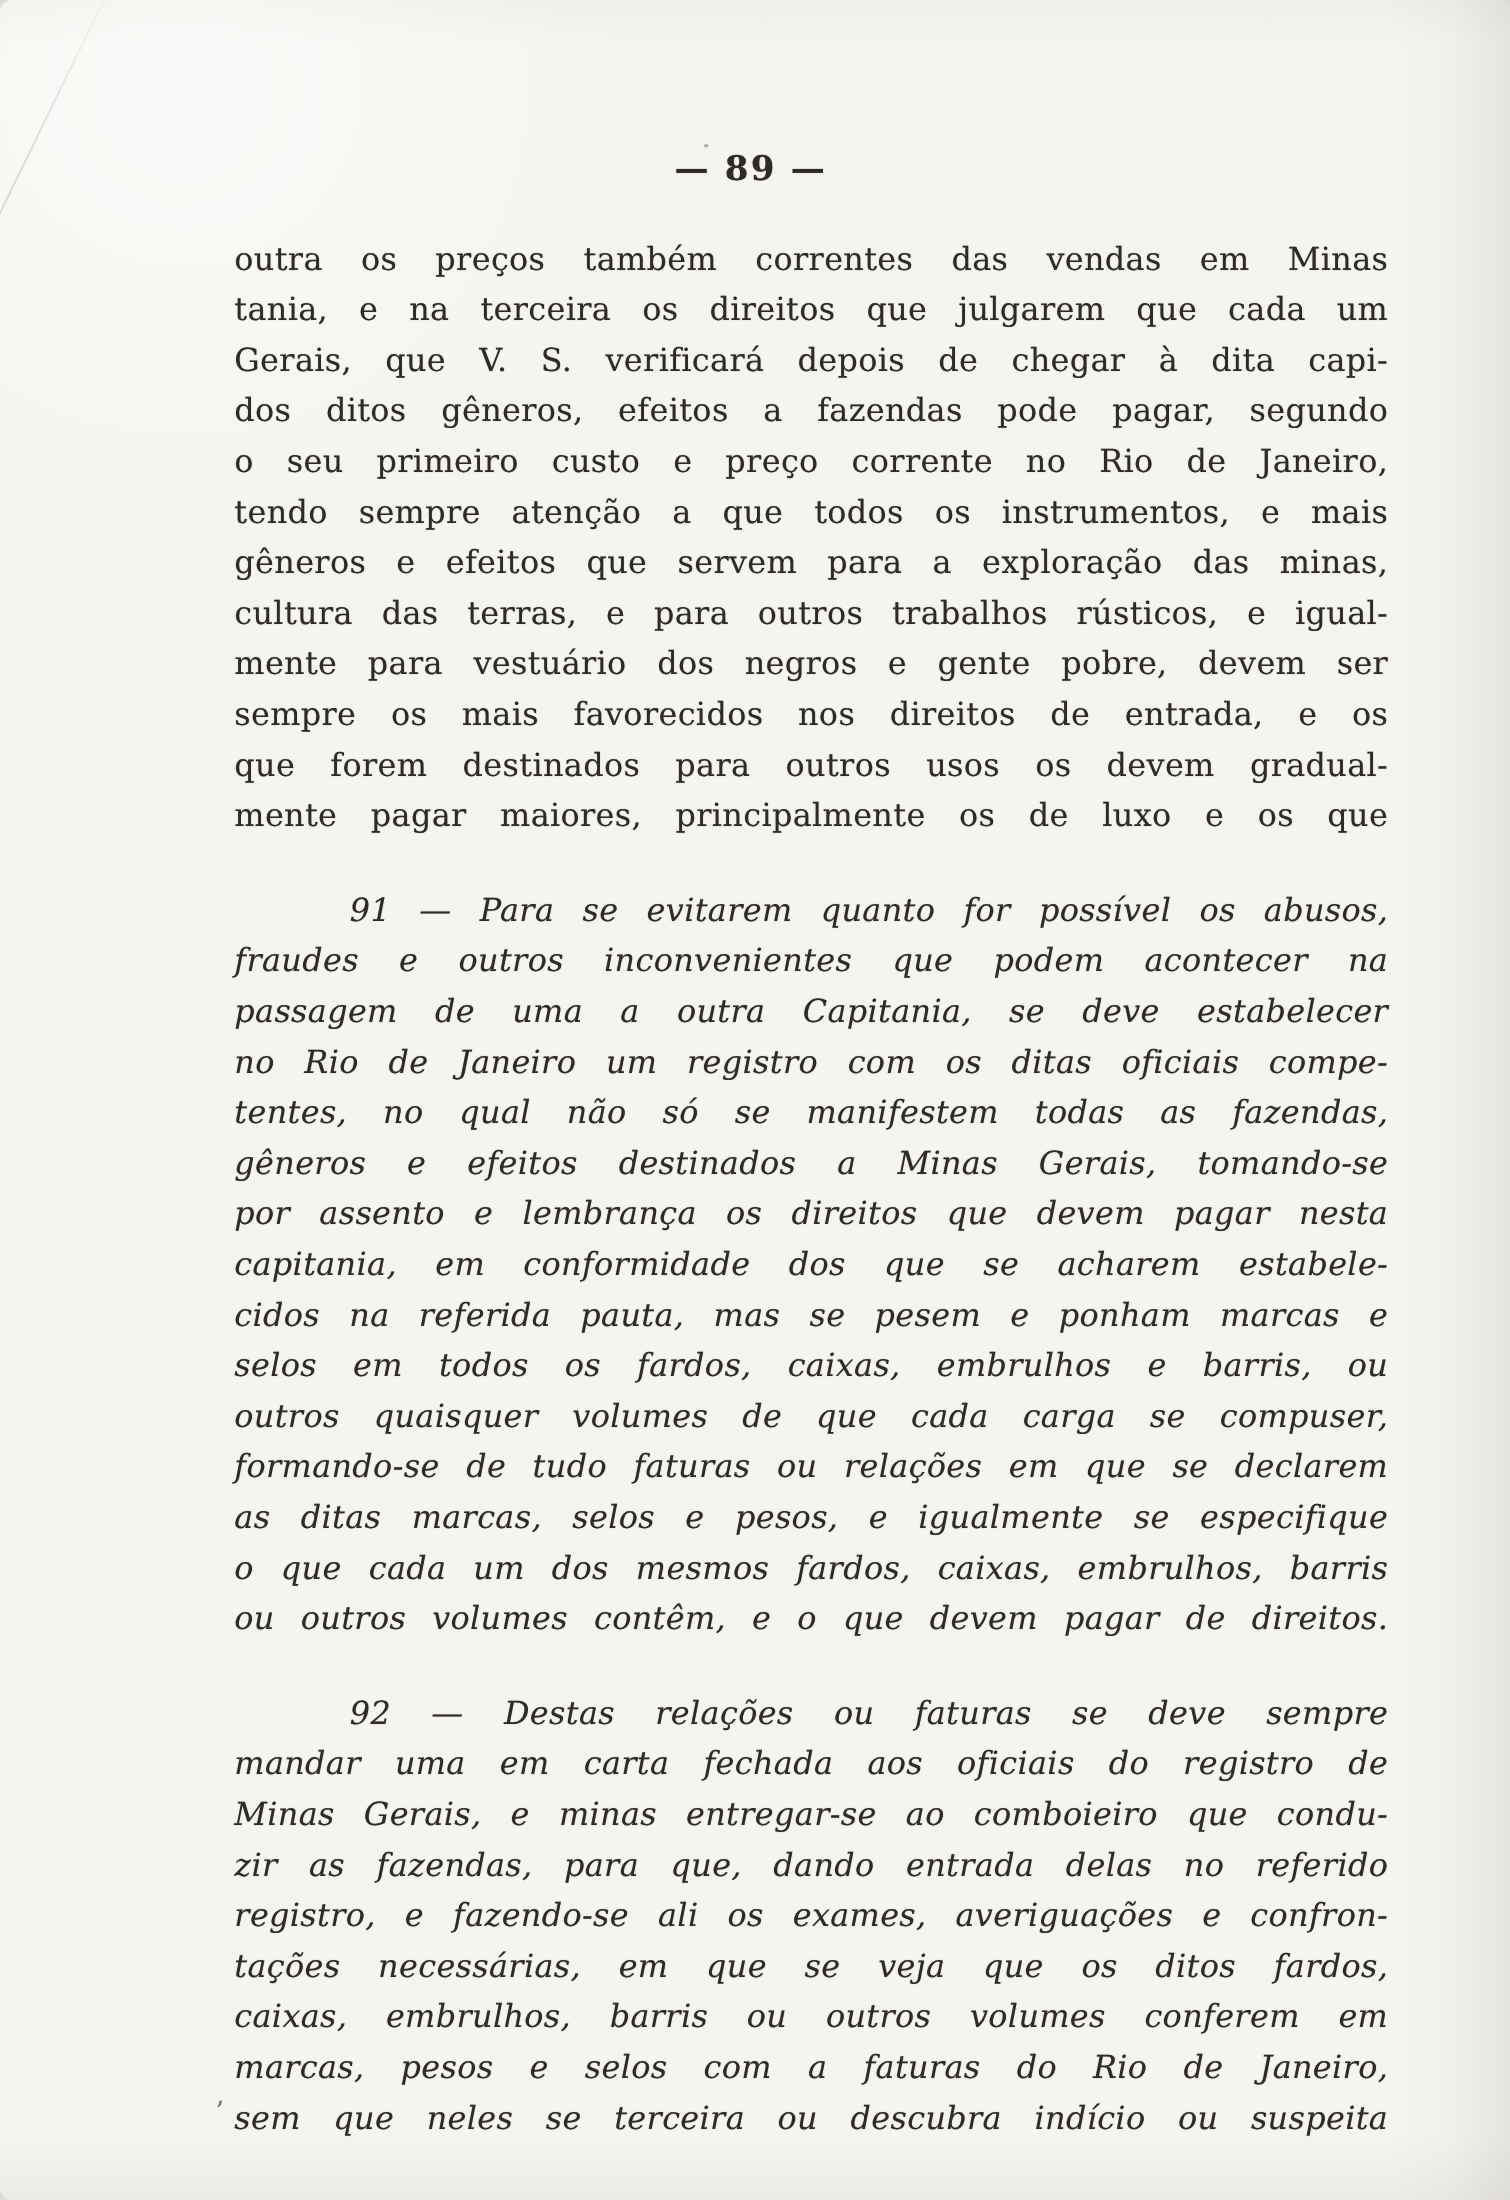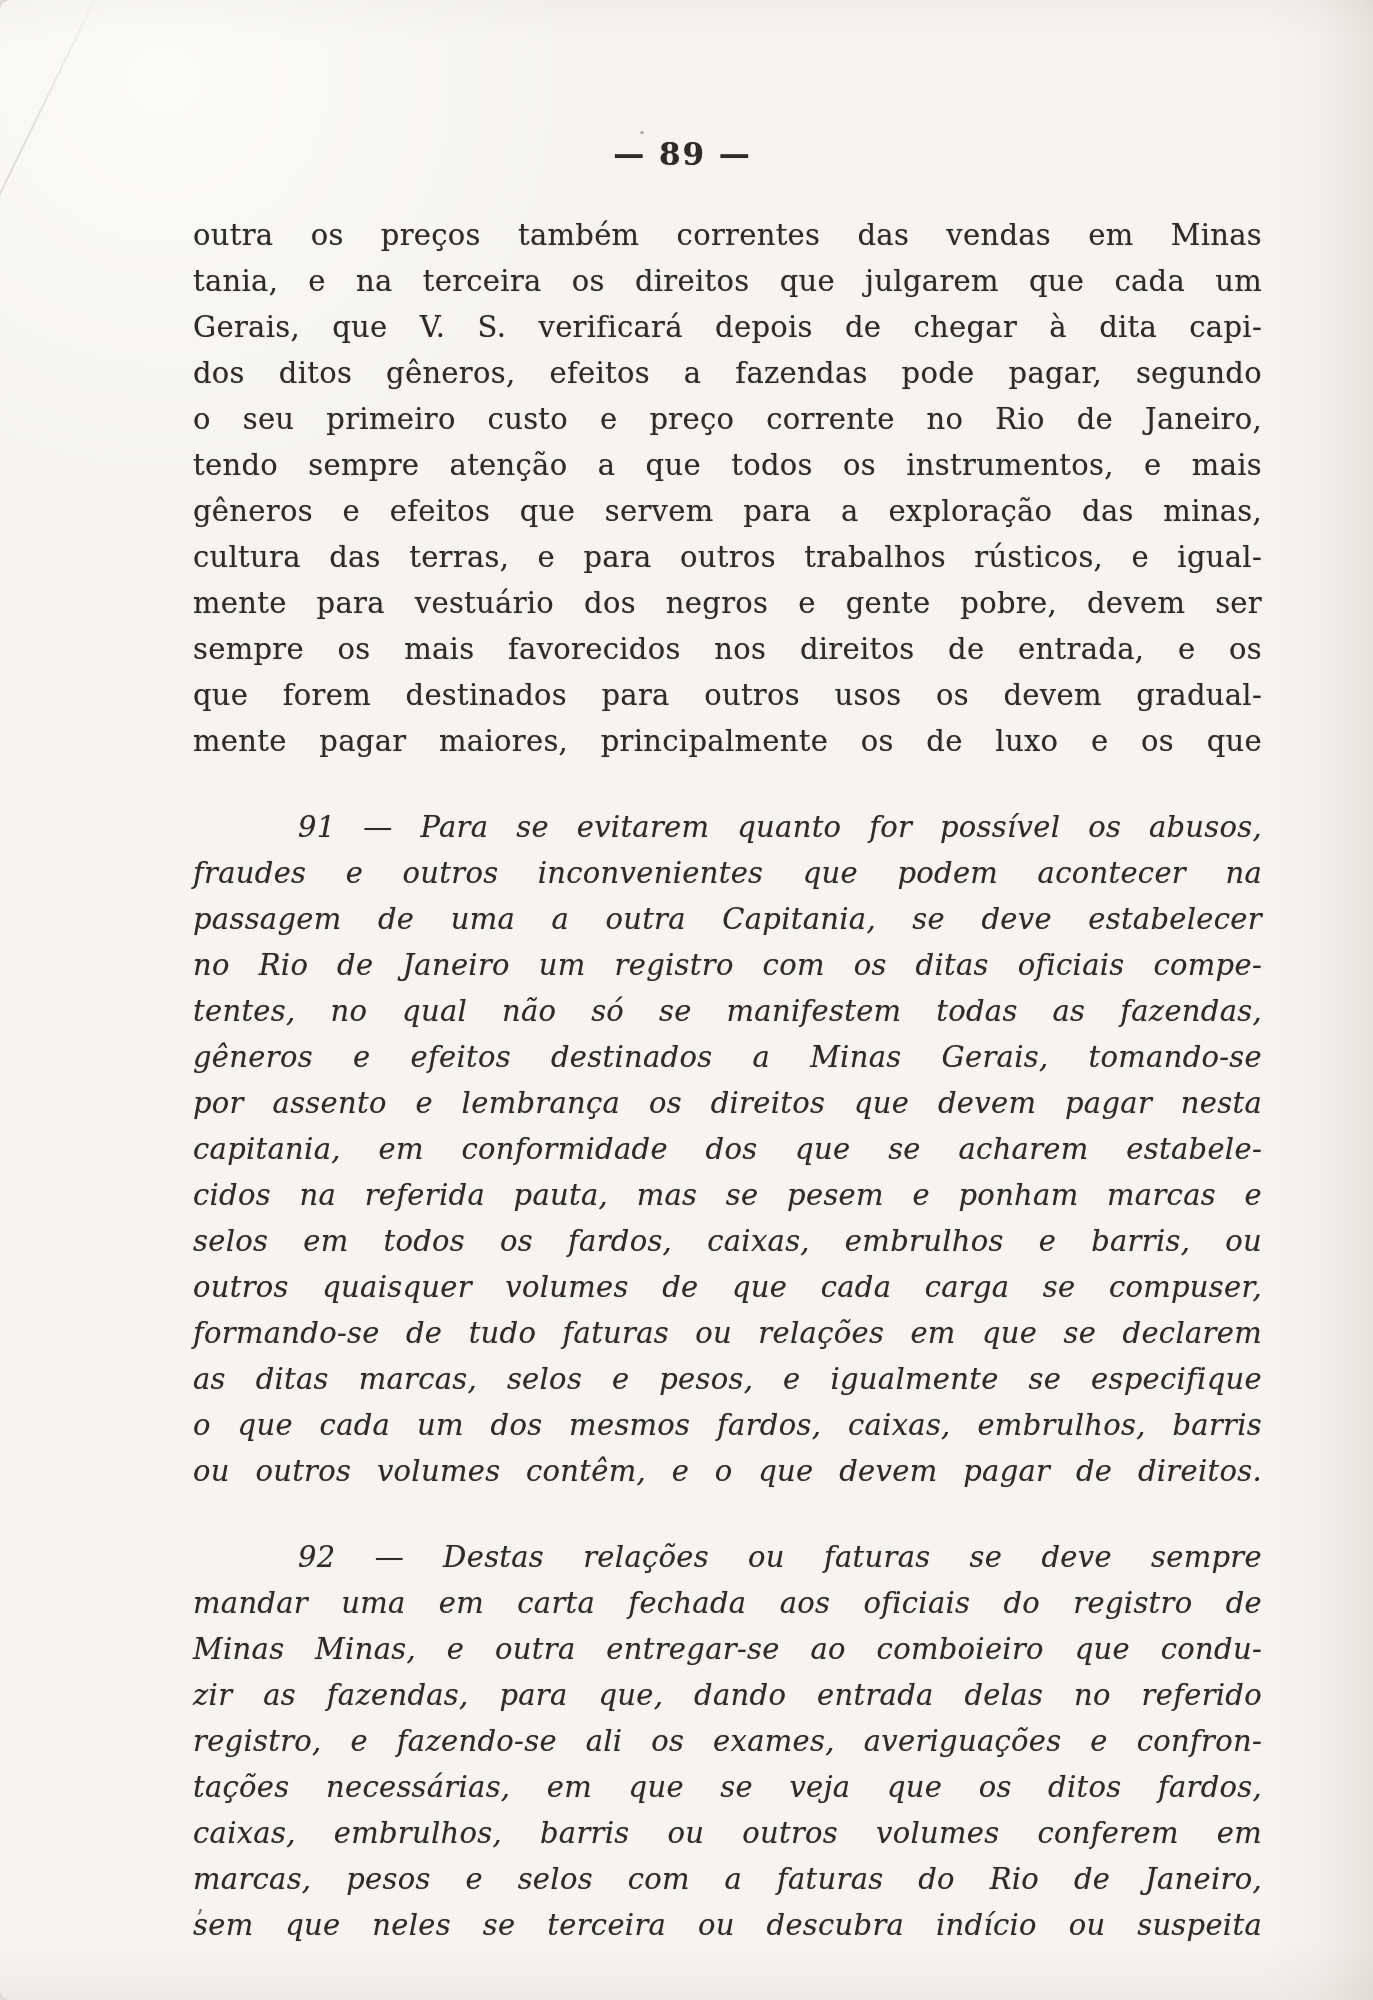--- a/index.html
+++ b/index.html
@@ -56,20 +56,21 @@
     width: 1069px;
     font-size: 29px;
     line-height: 46px;
     letter-spacing: 0.3px;
     text-shadow: 0 0 1px rgba(46,43,39,0.40);
   }
   .para + .para { margin-top: 40px; font-style: italic; }
   .line {
     text-align: justify;
     text-align-last: justify;
+    margin-left: 20px;
   }
   .line.indent { padding-left: 105px; }
   .line.flush-left { text-align-last: left; }
   .speck {
     position: absolute;
     font-size: 24px;
     color: rgba(70,66,60,0.75);
   }
   .dot-speck {
     position: absolute;
@@ -119,21 +120,21 @@
       <div class="line">outros quaisquer volumes de que cada carga se compuser,</div>
       <div class="line">formando-se de tudo faturas ou relações em que se declarem</div>
       <div class="line">as ditas marcas, selos e pesos, e igualmente se especifique</div>
       <div class="line">o que cada um dos mesmos fardos, caixas, embrulhos, barris</div>
       <div class="line">ou outros volumes contêm, e o que devem pagar de direitos.</div>
     </div>
 
     <div class="para">
       <div class="line indent">92 — Destas relações ou faturas se deve sempre</div>
       <div class="line">mandar uma em carta fechada aos oficiais do registro de</div>
-      <div class="line">Minas Minas, e outra entregar-se ao comboieiro que condu-</div>
+      <div class="line">Minas Gerais, e minas entregar-se ao comboieiro que condu-</div>
       <div class="line">zir as fazendas, para que, dando entrada delas no referido</div>
       <div class="line">registro, e fazendo-se ali os exames, averiguações e confron-</div>
       <div class="line">tações necessárias, em que se veja que os ditos fardos,</div>
       <div class="line">caixas, embrulhos, barris ou outros volumes conferem em</div>
       <div class="line">marcas, pesos e selos com a faturas do Rio de Janeiro,</div>
       <div class="line">sem que neles se terceira ou descubra indício ou suspeita</div>
     </div>
 
   </div>
 

